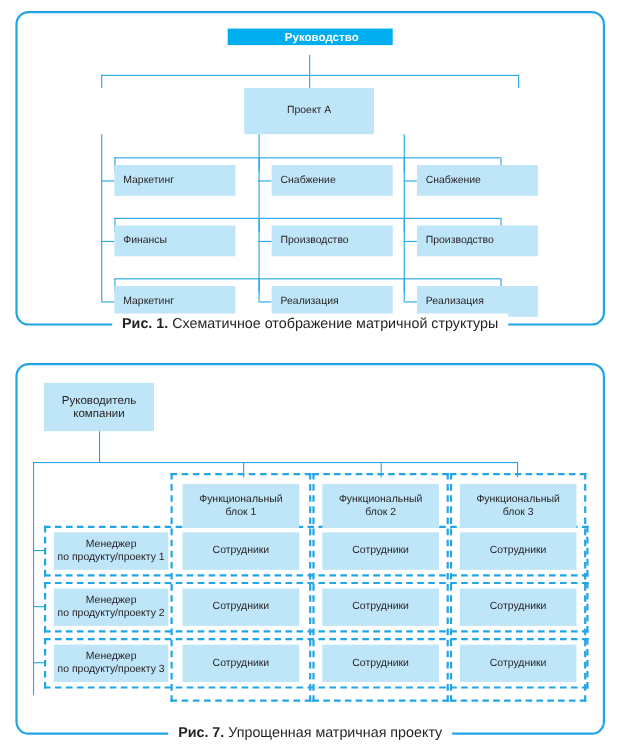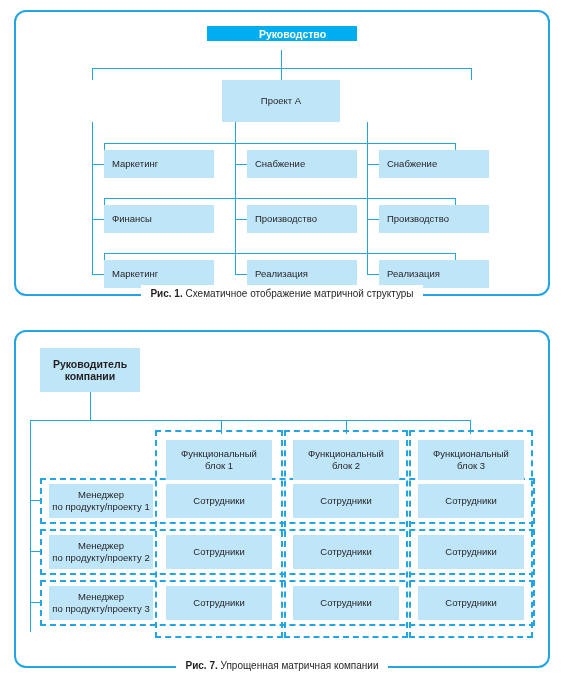--- a/index.html
+++ b/index.html
@@ -34,21 +34,21 @@
     display: flex;
     align-items: center;
     justify-content: center;
     gap: 0;
   }
   #figure-1 .caption-wrap { bottom: -9px; }
   #figure-2 .caption-wrap { bottom: -9px; }
   .caption-text {
     background: #ffffff;
     padding: 0 9px;
-    font-size: 10px;
+    font-size: 13px;
     color: #231f20;
     white-space: nowrap;
     line-height: 18px;
   }
   .caption-text b { font-weight: bold; }
 
   
   .box {
     position: absolute;
     box-sizing: border-box;
@@ -60,21 +60,21 @@
     text-align: center;
     font-size: 9.5px;
     line-height: 12px;
   }
   .box.head {
     background: #00aeef;
     color: #ffffff;
     font-weight: bold;
     font-size: 10.5px;
   }
-  .box.bold { font-weight: bold; }
+  .box.bold { font-weight: normal; }
   .box.leftish {
     justify-content: flex-start;
     text-align: left;
     padding-left: 8px;
   }
 
   
   .ln {
     position: absolute;
     background: #22a5e5;
@@ -206,15 +206,15 @@
 
   <div class="box" style="left:150px; top:203px; width:106px; height:34px;">Сотрудники</div>
   <div class="box" style="left:277px; top:203px; width:106px; height:34px;">Сотрудники</div>
   <div class="box" style="left:402px; top:203px; width:106px; height:34px;">Сотрудники</div>
 
   <div class="box" style="left:150px; top:254px; width:106px; height:34px;">Сотрудники</div>
   <div class="box" style="left:277px; top:254px; width:106px; height:34px;">Сотрудники</div>
   <div class="box" style="left:402px; top:254px; width:106px; height:34px;">Сотрудники</div>
 
   <div class="caption-wrap">
-    <span class="caption-text"><b>Рис. 7.</b><span> Упрощенная матричная компании</span></span>
+    <span class="caption-text"><b>Рис. 7.</b><span> Упрощенная матричная проекту</span></span>
   </div>
 </div>
 
 </body></html>

